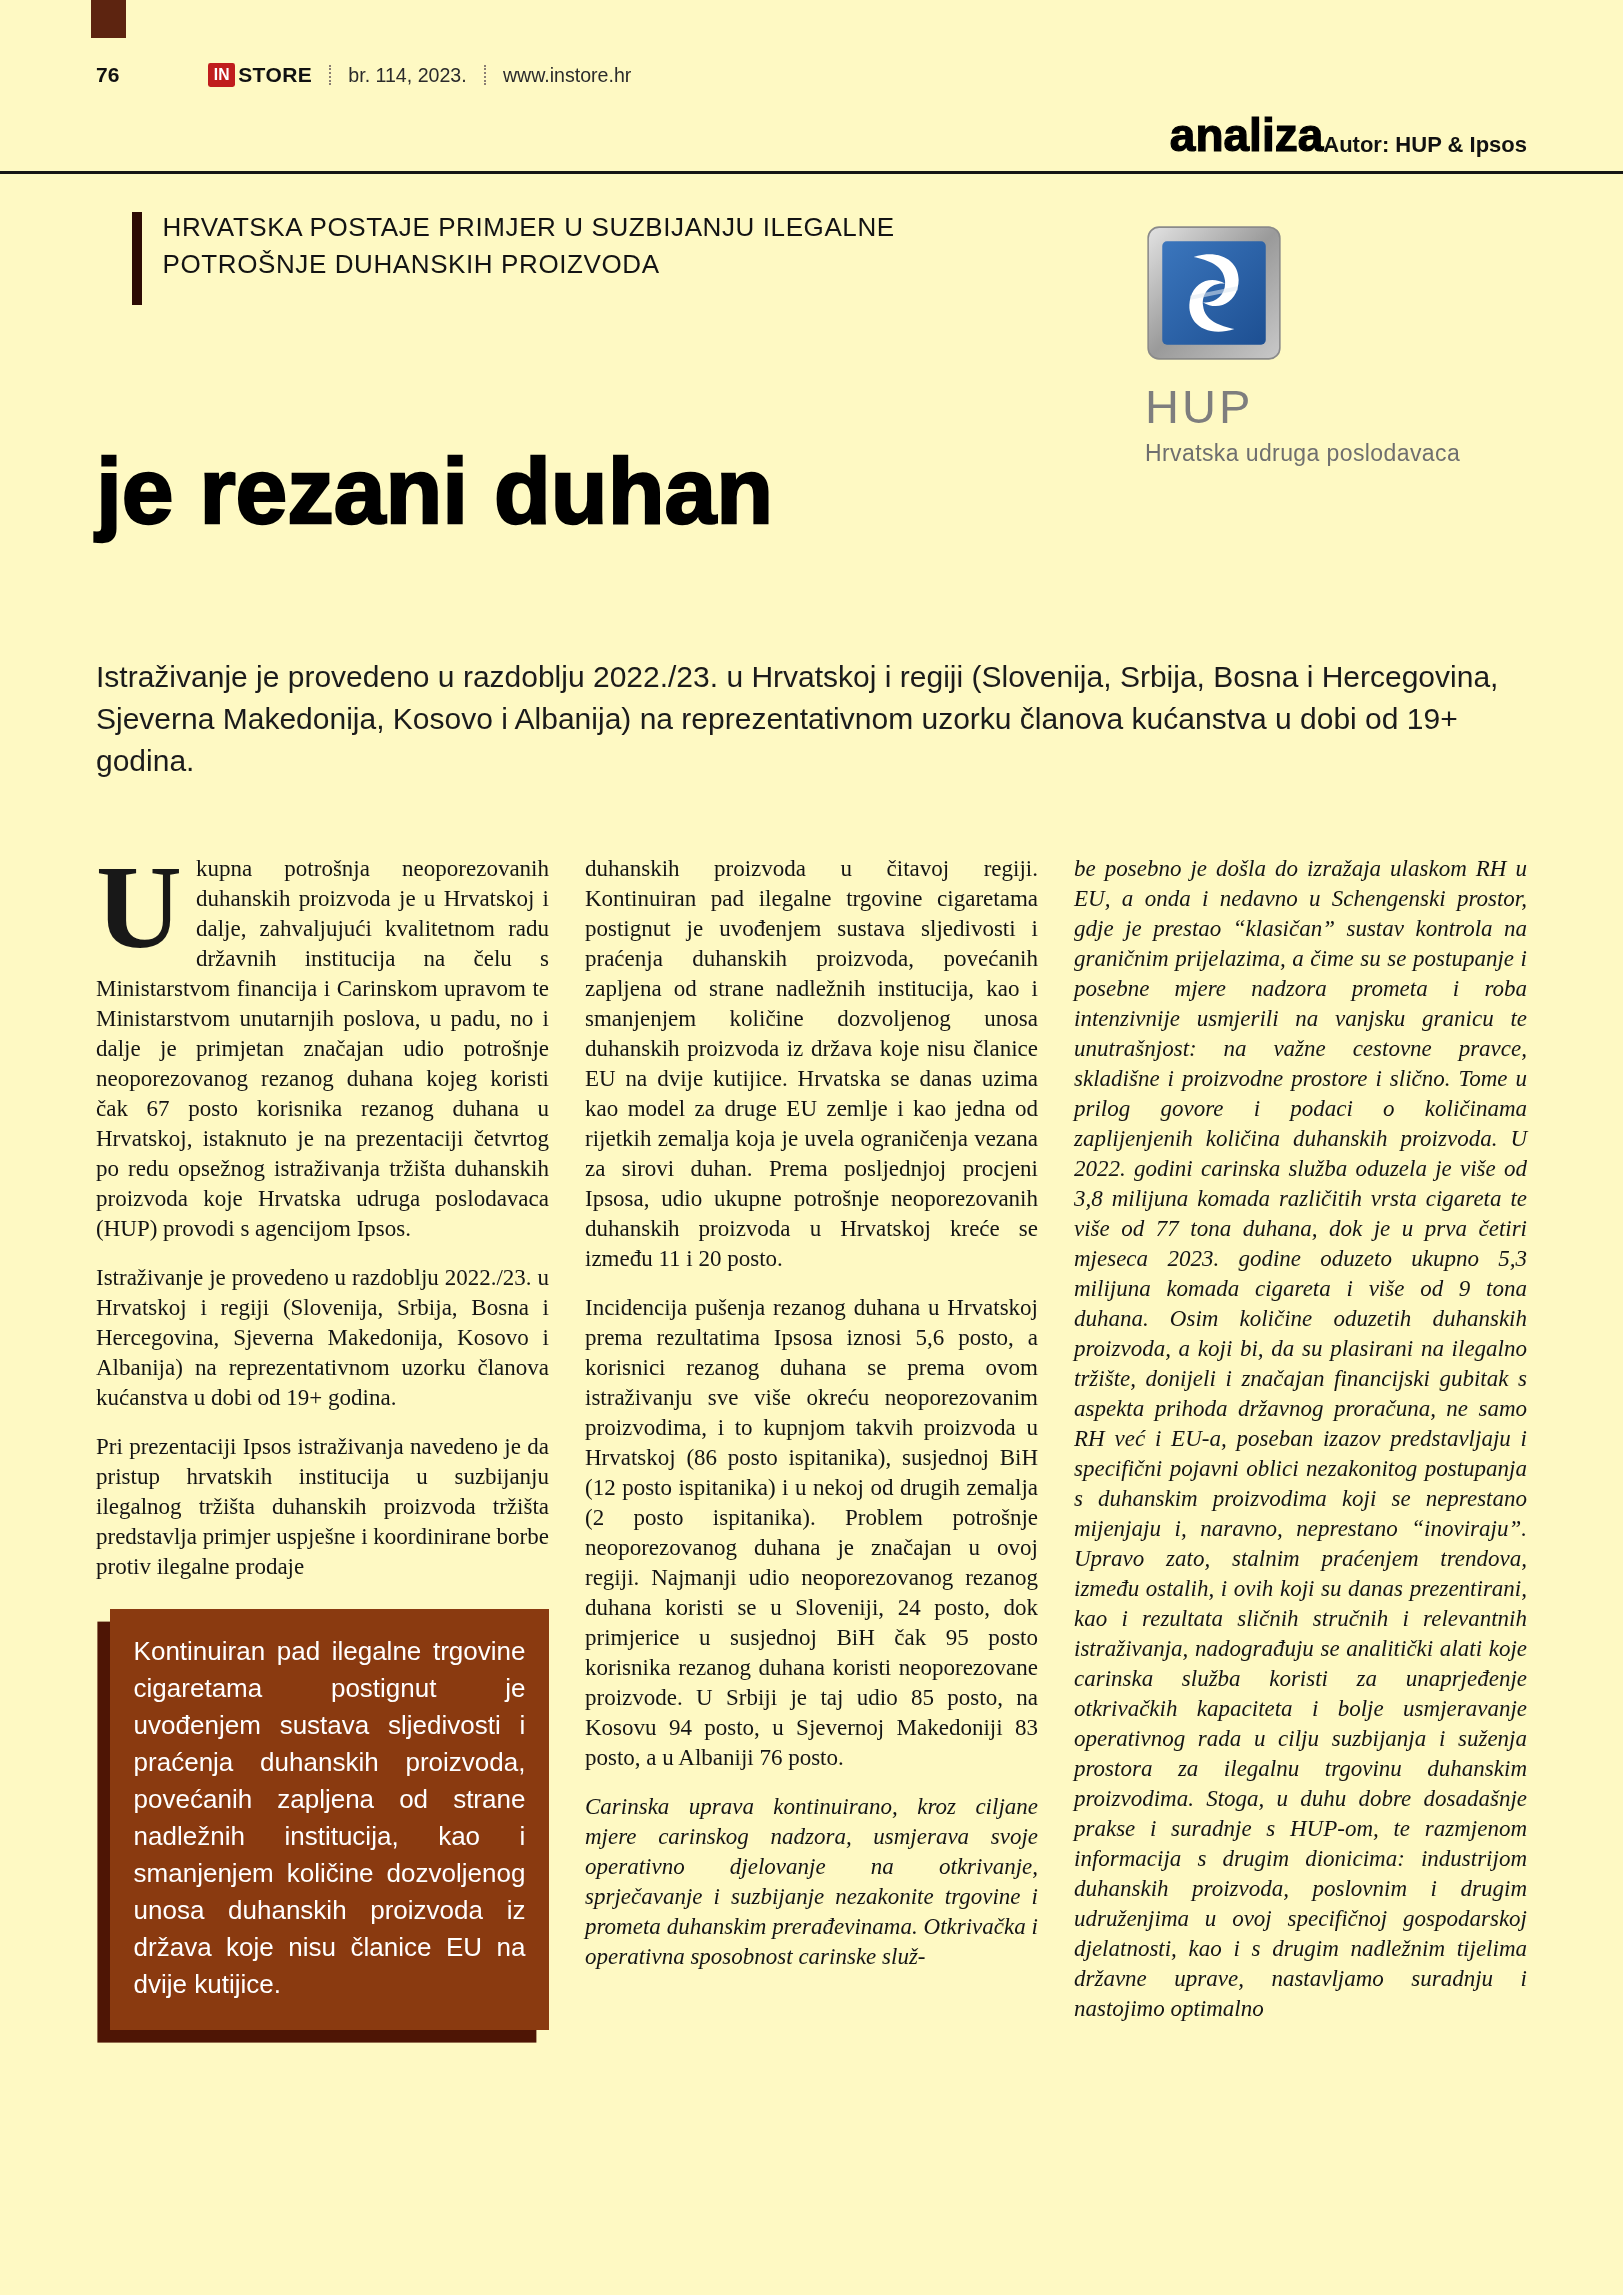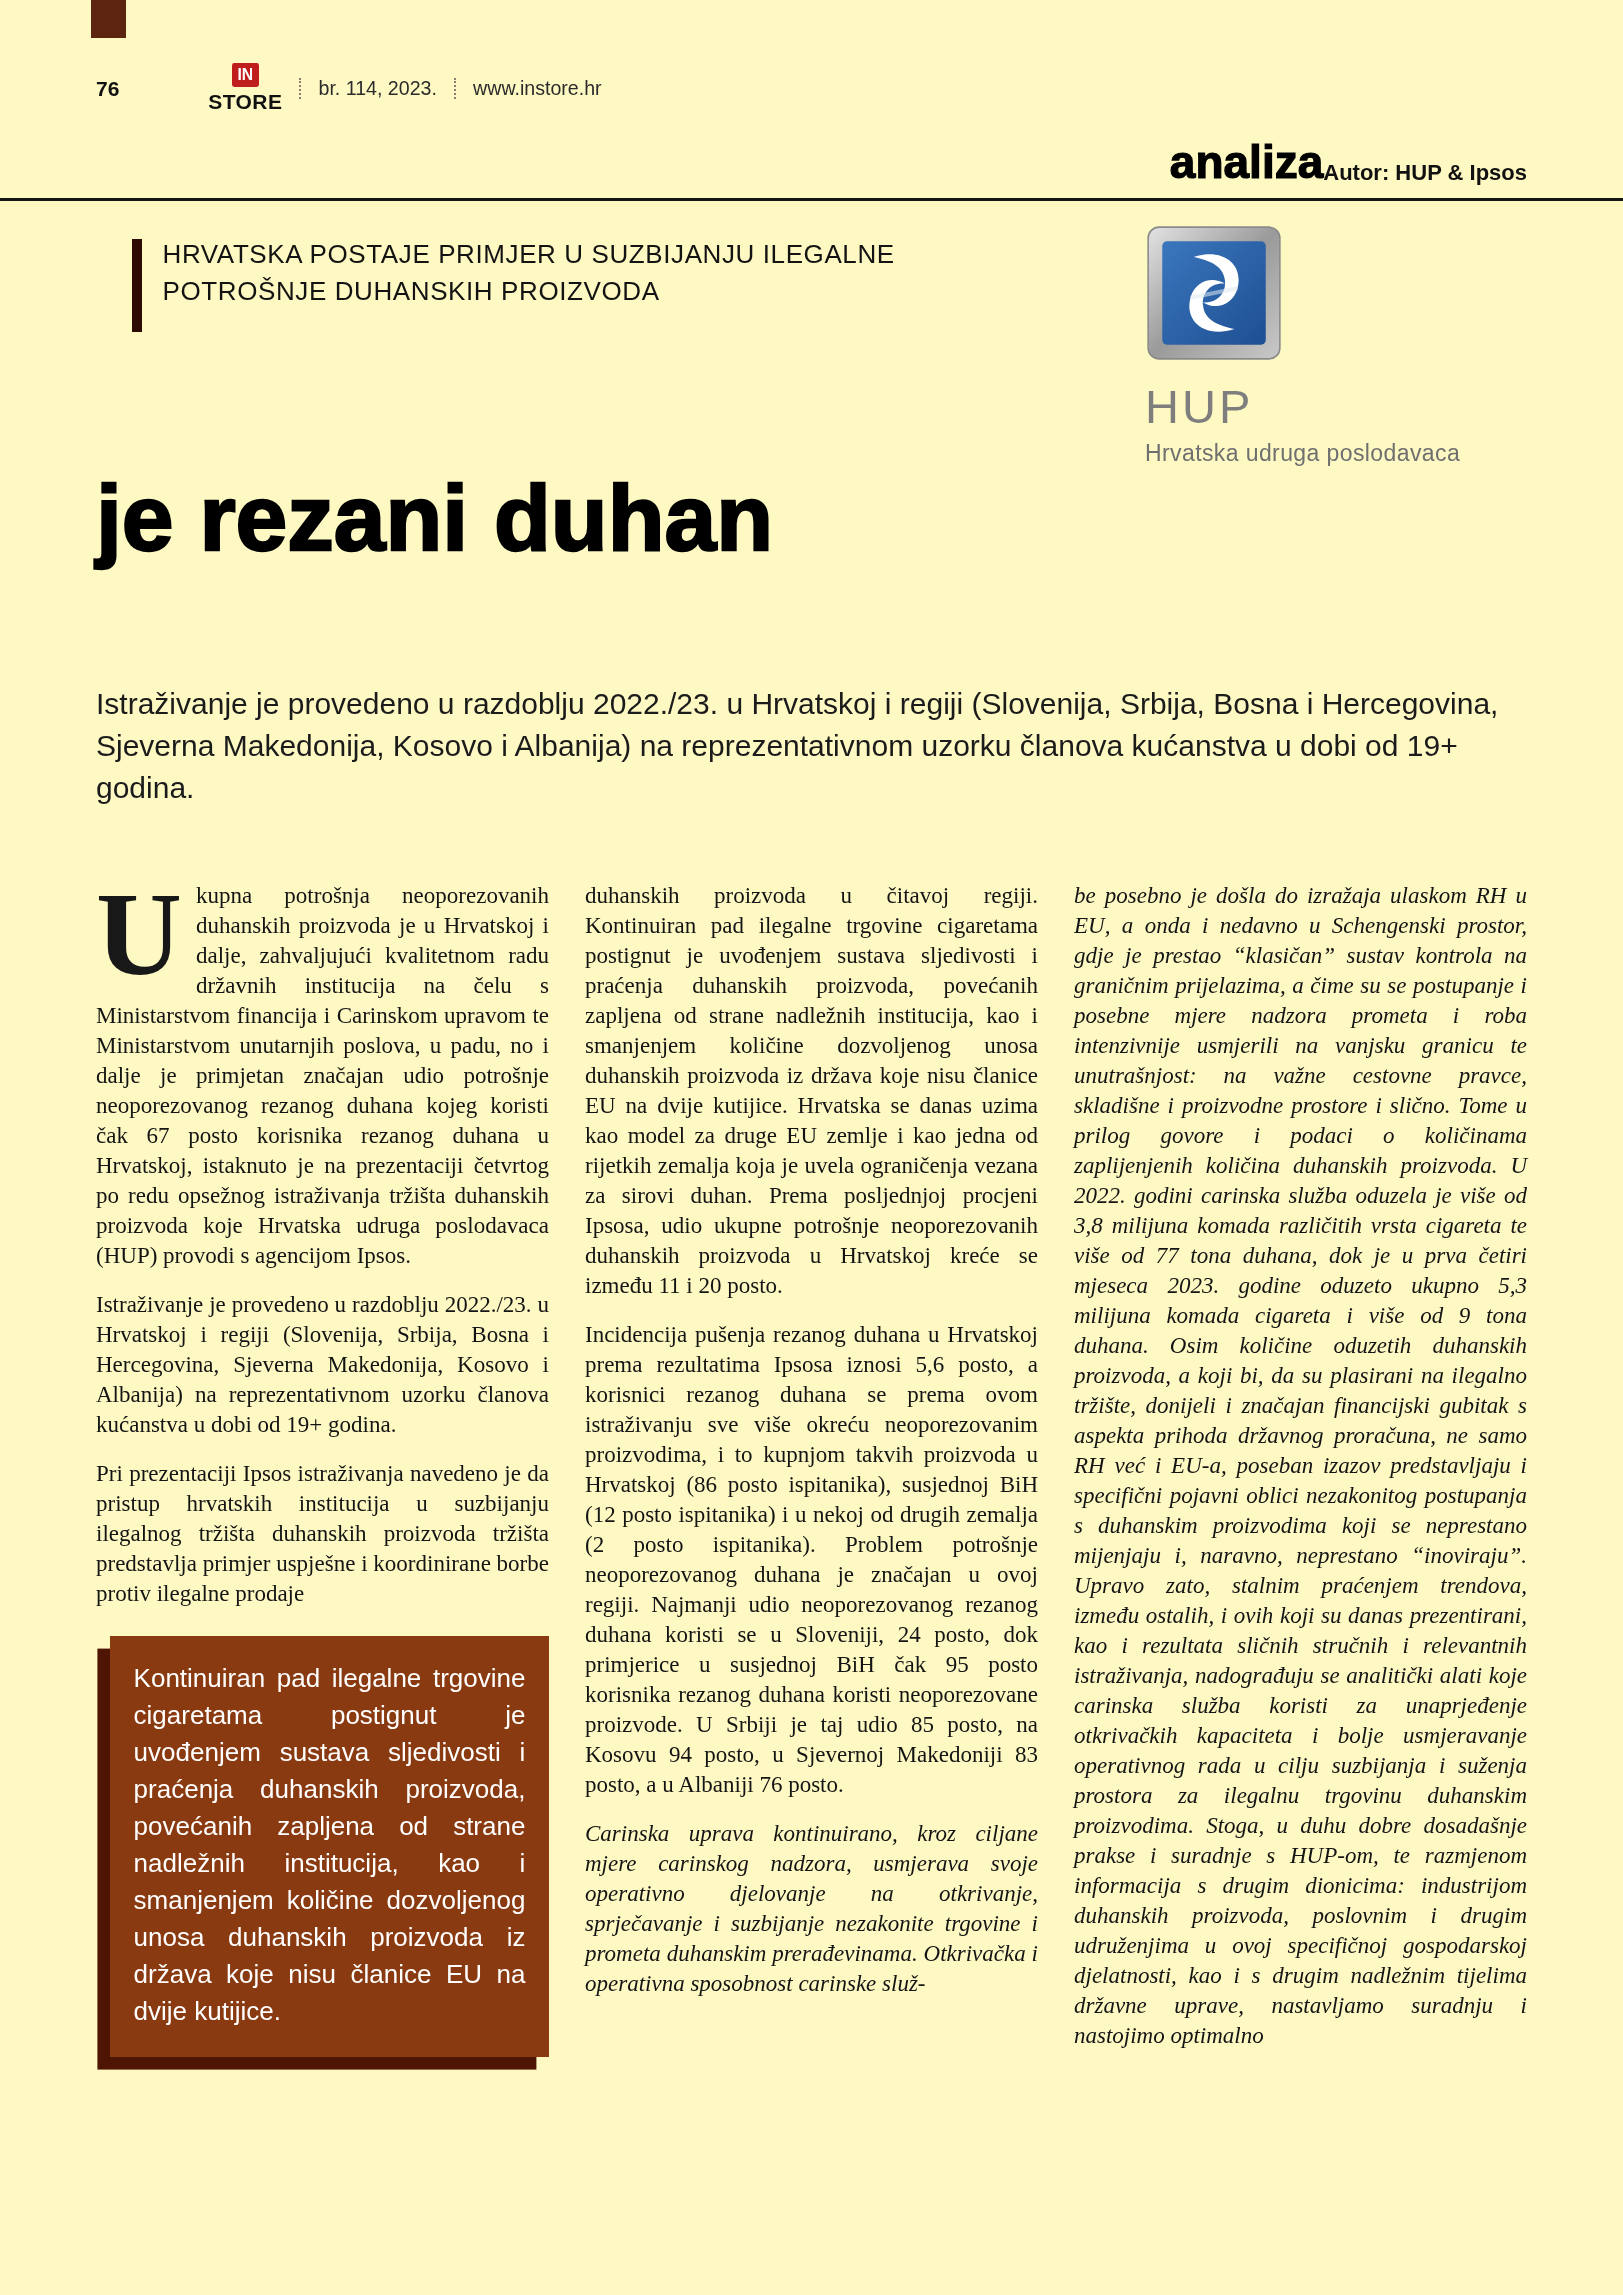--- a/index.html
+++ b/index.html
@@ -28,21 +28,21 @@
   .masthead {
     padding-top: 63px;
     display: flex;
     align-items: center;
     gap: 14px;
     font-family: "Liberation Sans", sans-serif;
     font-size: 19.6px;
     color: #2b2b2b;
   }
   .pagenum { font-weight: bold; font-size: 21px; color: #111; margin-right: 75px; }
-  .instore-logo { display: inline-flex; align-items: center; gap: 3.1px; flex-direction: column; }
+  .instore-logo { display: inline-flex; align-items: center; gap: 3.1px; }
   .logo-in {
     display: inline-block;
     background: #c01d1d;
     color: #fff;
     font-weight: bold;
     font-size: 15.7px;
     padding: 3.1px 5.5px;
     border-radius: 2.4px;
   }
   .logo-store { font-weight: bold; font-size: 21px; color: #111; letter-spacing: 0.4px; }

